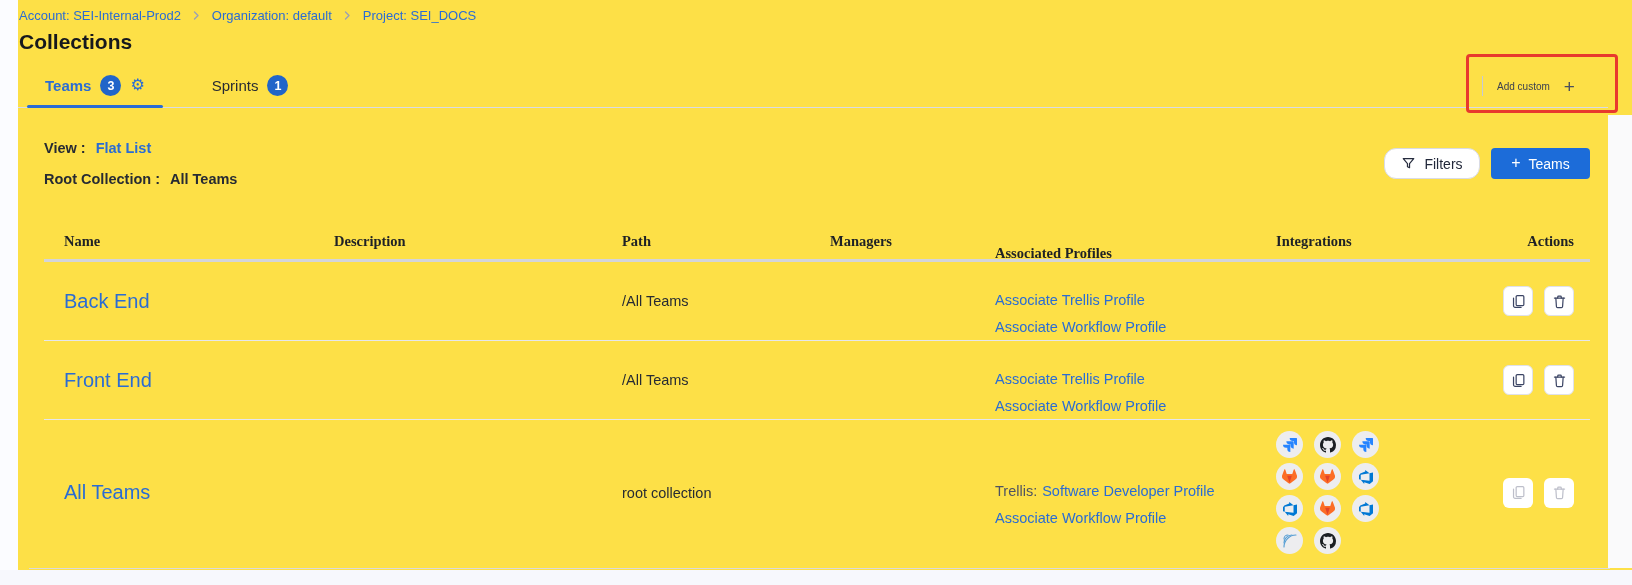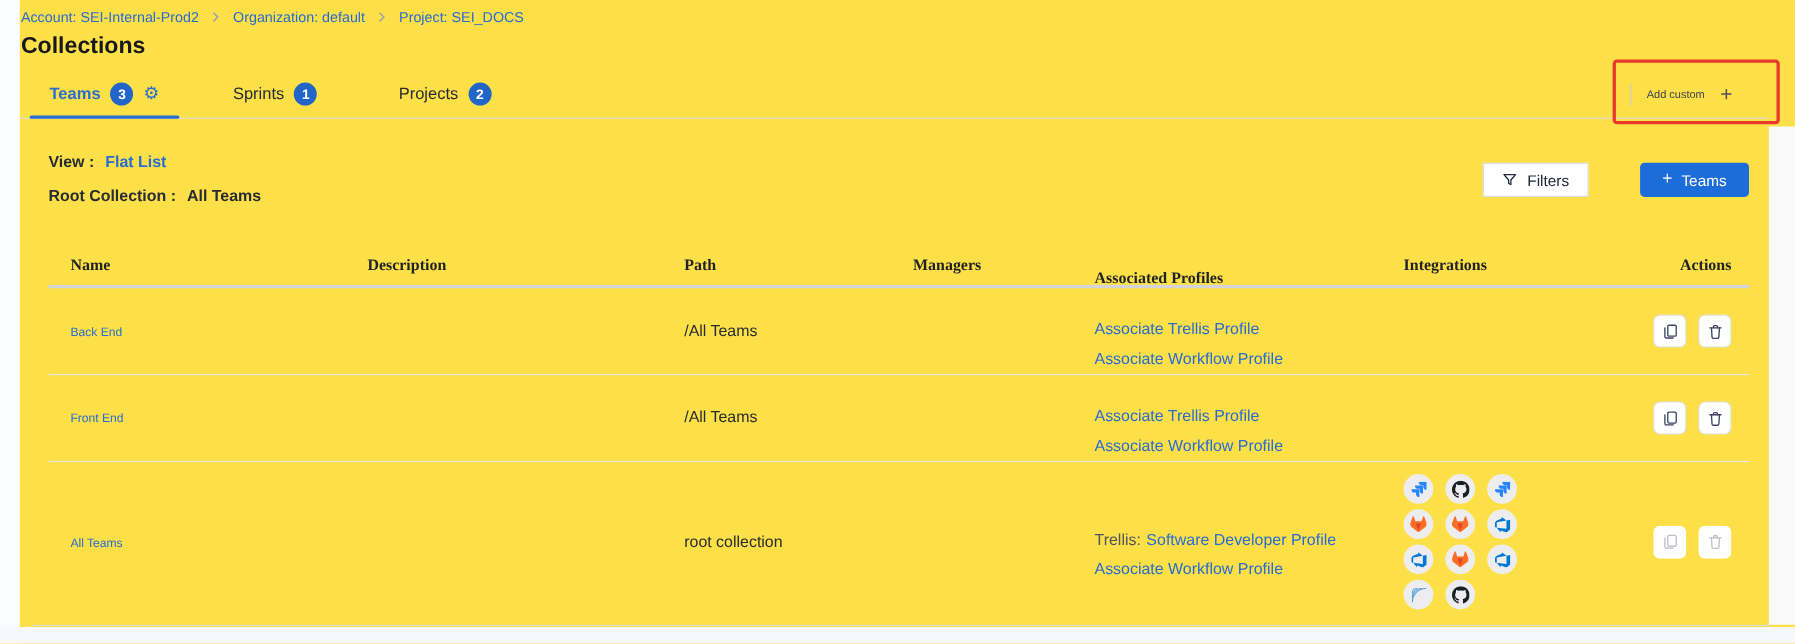--- a/index.html
+++ b/index.html
@@ -48,37 +48,37 @@
   .meta-view{top:140px;}
   .meta-root{top:171px;}
   .meta-link{color:var(--link);cursor:pointer;text-decoration:none;font-weight:600;}
 
   
   .search-wrap{position:absolute;left:1131px;top:150px;width:241px;height:28px;border-bottom:1px solid #b9bccb;}
   .search-input{border:none;outline:none;background:transparent;width:210px;height:26px;font-size:14.5px;color:#272b33;
                 font-family:"Liberation Sans","DejaVu Sans",sans-serif;}
   .search-input::placeholder{color:#70758a;}
   .search-icon{position:absolute;right:2px;top:5px;}
-  .btn-outline{position:absolute;left:1348px;top:148px;width:96px;height:31px;border:1px solid #d9dbe5;border-radius:0;
+  .btn-outline{position:absolute;left:1384px;top:148px;width:96px;height:31px;border:1px solid #d9dbe5;border-radius:12px;
                background:#fff;display:flex;align-items:center;justify-content:center;gap:8px;font-size:14px;color:#22283a;cursor:pointer;
                font-family:inherit;}
   .btn-primary{position:absolute;left:1491px;top:148px;width:99px;height:31px;border:none;border-radius:4px;background:var(--btn);
                display:flex;align-items:center;justify-content:center;gap:8px;font-size:14px;color:#fff;cursor:pointer;font-family:inherit;}
   .btn-primary .plus{font-size:16px;font-weight:400;line-height:1;transform:translateY(-1px);}
 
   
   .table{position:absolute;left:44px;top:224px;width:1546px;}
   .thead{display:flex;align-items:center;height:38px;border-bottom:3px solid #d3d4da;padding-left:20px;}
   .tcell{flex:none;}
   .c0{width:270px;}.c1{width:288px;}.c2{width:208px;}.c3{width:165px;}.c4{width:281px;margin-top:24px;}.c5{width:226px;}
   .c6{flex:1;display:flex;justify-content:flex-end;padding-right:16px;}
   .th{font-size:14.5px;font-weight:700;color:#1e2126;font-family:Liberation Serif, serif;}
   .trow{display:flex;align-items:center;min-height:79px;border-bottom:1px solid #e5e6ec;padding-left:20px;}
   .trow.tall{min-height:145px;border-bottom:none;}
-  .name-link{font-size:11px;color:var(--link);text-decoration:none;cursor:pointer;}
+  .name-link{font-size:20px;color:var(--link);text-decoration:none;cursor:pointer;}
   .cell-text{font-size:14.5px;color:#272b33;}
   .profiles{display:flex;flex-direction:column;gap:11px;font-size:14.5px;}
   .profile-line{display:flex;gap:5px;align-items:center;}
   .profile-prefix{color:#4e5362;}
   .profile-link{color:var(--link);text-decoration:none;cursor:pointer;}
   .int-grid{display:grid;grid-template-columns:repeat(3,27px);gap:5px 11px;}
   .int-circle{width:27px;height:27px;border-radius:50%;background:#ededef;display:flex;align-items:center;justify-content:center;}
   .actions{display:flex;gap:11px;}
   .icon-btn{width:30px;height:30px;border:1px solid #dfe1ea;border-radius:6px;background:#fff;display:flex;align-items:center;
             justify-content:center;color:#3b4464;cursor:pointer;padding:0;}
@@ -111,24 +111,20 @@
 
   <div class="tabbar">
     <div class="tab t1 active">
       <span>Teams</span>
       <span class="badge">3</span>
       <span class="gear">⚙</span>
     </div>
     <div class="tab t2">
       <span>Sprints</span>
       <span class="badge">1</span>
-    </div>
-    <div class="tab t3">
-      <span>Projects</span>
-      <span class="badge">2</span>
     </div>
   </div>
 
   <div class="add-custom">
     <span class="vdivider"></span>
     <span class="add-custom-label">Add custom</span>
     <span class="add-plus">+</span>
   </div>
   <div class="annotation"></div>
 

